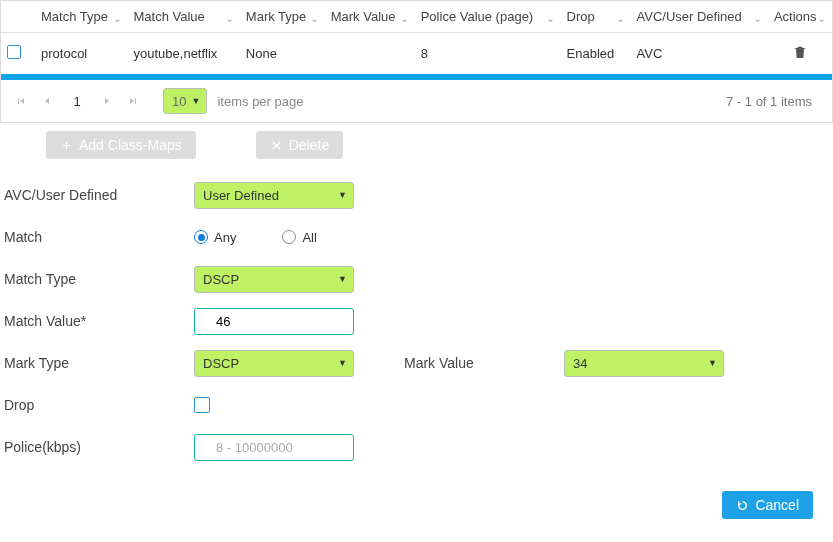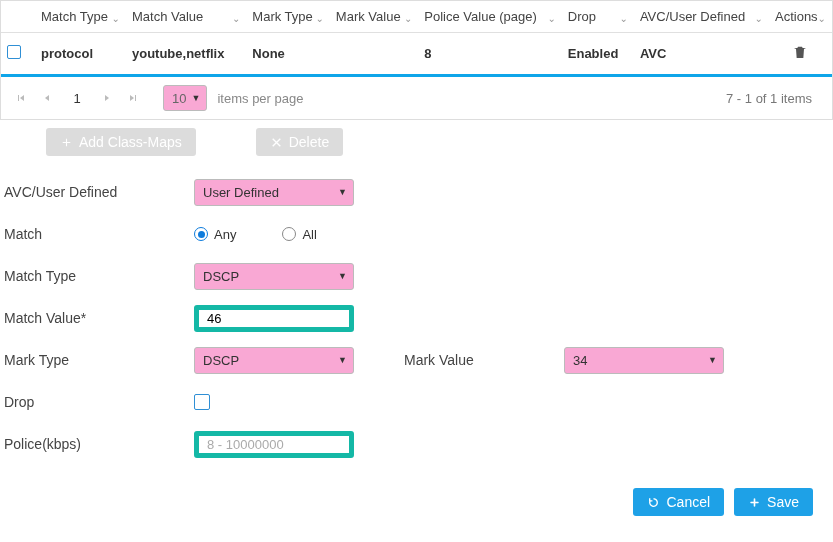--- a/index.html
+++ b/index.html
@@ -3,52 +3,52 @@
   <meta charset="utf-8">
   <style>
     * { box-sizing: border-box; margin: 0; padding: 0; }
     body { font-family: -apple-system, BlinkMacSystemFont, "Segoe UI", Arial, sans-serif; font-size: 13px; color: #333; background: #fff; width: 833px; }
     .container { border: 1px solid #ddd; background: #fff; }
     
     table { width: 100%; border-collapse: collapse; }
     thead th { text-align: left; font-weight: 400; color: #444; padding: 8px 6px; border-bottom: 1px solid #e0e0e0; vertical-align: top; font-size: 13px; position: relative; }
     thead th .col-label { display: inline-block; }
     thead th .chev { position: absolute; right: 6px; top: 12px; color: #999; font-size: 10px; cursor: pointer; }
-    tbody td { padding: 10px 6px; border-bottom: 3px solid #0ea5e9; vertical-align: middle; color: #333; font-weight: bold; }
+    tbody td { padding: 10px 6px; border-bottom: 6px solid #0ea5e9; vertical-align: middle; color: #333; }
     .checkbox { width: 14px; height: 14px; border: 1.5px solid #2f8fd5; border-radius: 2px; display: inline-block; background: #fff; cursor: pointer; }
     .trash { cursor: pointer; }
     .trash svg { width: 16px; height: 18px; fill: #555; }
     
     .pager-row { display: flex; align-items: center; padding: 8px 10px; gap: 6px; color: #666; }
     .pager-btn { width: 20px; height: 20px; display: inline-flex; align-items: center; justify-content: center; color: #bbb; cursor: pointer; }
     .pager-btn svg { width: 12px; height: 12px; fill: #bbb; }
     .page-cur { width: 28px; text-align: center; color: #333; }
     .page-size { margin-left: 14px; display: inline-flex; align-items: center; gap: 4px; }
-    .select { border: 1px solid #bbb; border-radius: 3px; height: 26px; padding: 0 20px 0 8px; background: #f9a8d4; position: relative; display: inline-flex; align-items: center; cursor: pointer; }
+    .select { border: 1px solid #bbb; border-radius: 3px; height: 26px; padding: 0 20px 0 8px; background: #bef264; position: relative; display: inline-flex; align-items: center; cursor: pointer; }
     .select .tri { position: absolute; right: 6px; font-size: 9px; color: #333; }
     .pp-label { margin-left: 4px; color: #888; }
     .items-info { margin-left: auto; color: #777; padding-right: 10px; }
     
     .actions-bar { display: flex; gap: 18px; padding: 8px 4px 16px; }
     .btn { display: inline-flex; align-items: center; gap: 6px; padding: 6px 14px; border-radius: 3px; font-size: 14px; cursor: pointer; border: none; }
     .btn-disabled { background: #dcdcdc; color: #fff; margin-left: 42px; }
     .btn-icon { width: 13px; height: 13px; display: inline-flex; }
     .btn-icon svg { width: 13px; height: 13px; fill: #fff; }
     
     .form { padding: 0 4px 12px; }
     .row { display: flex; align-items: center; min-height: 40px; margin-bottom: 2px; }
     .lbl { width: 190px; color: #444; font-size: 14px; }
     .ctrl { display: flex; gap: 16px; }
     .sel-wide { width: 160px; height: 27px; justify-content: flex-start; }
     .sel-wide .val { font-size: 13px; }
     .radio { display: inline-flex; align-items: center; gap: 6px; cursor: pointer; }
     .radio .dot { width: 14px; height: 14px; border-radius: 50%; border: 1.5px solid #888; display: inline-flex; align-items: center; justify-content: center; }
     .radio.sel .dot { border-color: #0d7bdc; }
     .radio.sel .dot::after { content: ""; width: 7px; height: 7px; border-radius: 50%; background: #0d7bdc; }
-    input.txt { border: 5px solid #14b8a6; border-radius: 3px; height: 27px; padding: 0 8px; width: 160px; font-size: 13px; }
+    input.txt { border: 1px solid #14b8a6; border-radius: 3px; height: 27px; padding: 0 21px; width: 160px; font-size: 13px; }
     input.txt::placeholder { color: #aaa; }
     .row.two-col .second-lbl { width: 160px; margin-left: 50px; color: #444; font-size:14px; }
     .chk-empty { width: 16px; height: 16px; border: 1.5px solid #2f8fd5; border-radius: 2px; background: #fff; cursor: pointer; }
     
     .footer { display: flex; justify-content: flex-end; gap: 10px; padding: 10px 20px 14px; }
     .btn-primary { background: #1ea1e7; color: #fff; }
     .btn-primary .btn-icon svg { fill: #fff; stroke: #fff; }
   </style>
 </head>
 <body>
@@ -218,21 +218,13 @@
 <div class="footer">
   <button class="btn btn-primary">
     <span class="btn-icon">
         <svg viewBox="0 0 24 24">
           <path d="M12 5a7 7 0 1 1-6.3 4" fill="none" stroke="#fff" stroke-width="2.5"></path>
           <path d="M5 4v5h5" fill="none" stroke="#fff" stroke-width="2.5"></path>
         </svg>
       </span>
     <span>Cancel</span>
   </button>
-  <button class="btn btn-primary">
-    <span class="btn-icon">
-        <svg viewBox="0 0 24 24">
-          <path d="M11 5h2v14h-2zM5 11h14v2H5z"></path>
-        </svg>
-      </span>
-    <span>Save</span>
-  </button>
 </div>
 
 </body></html>

